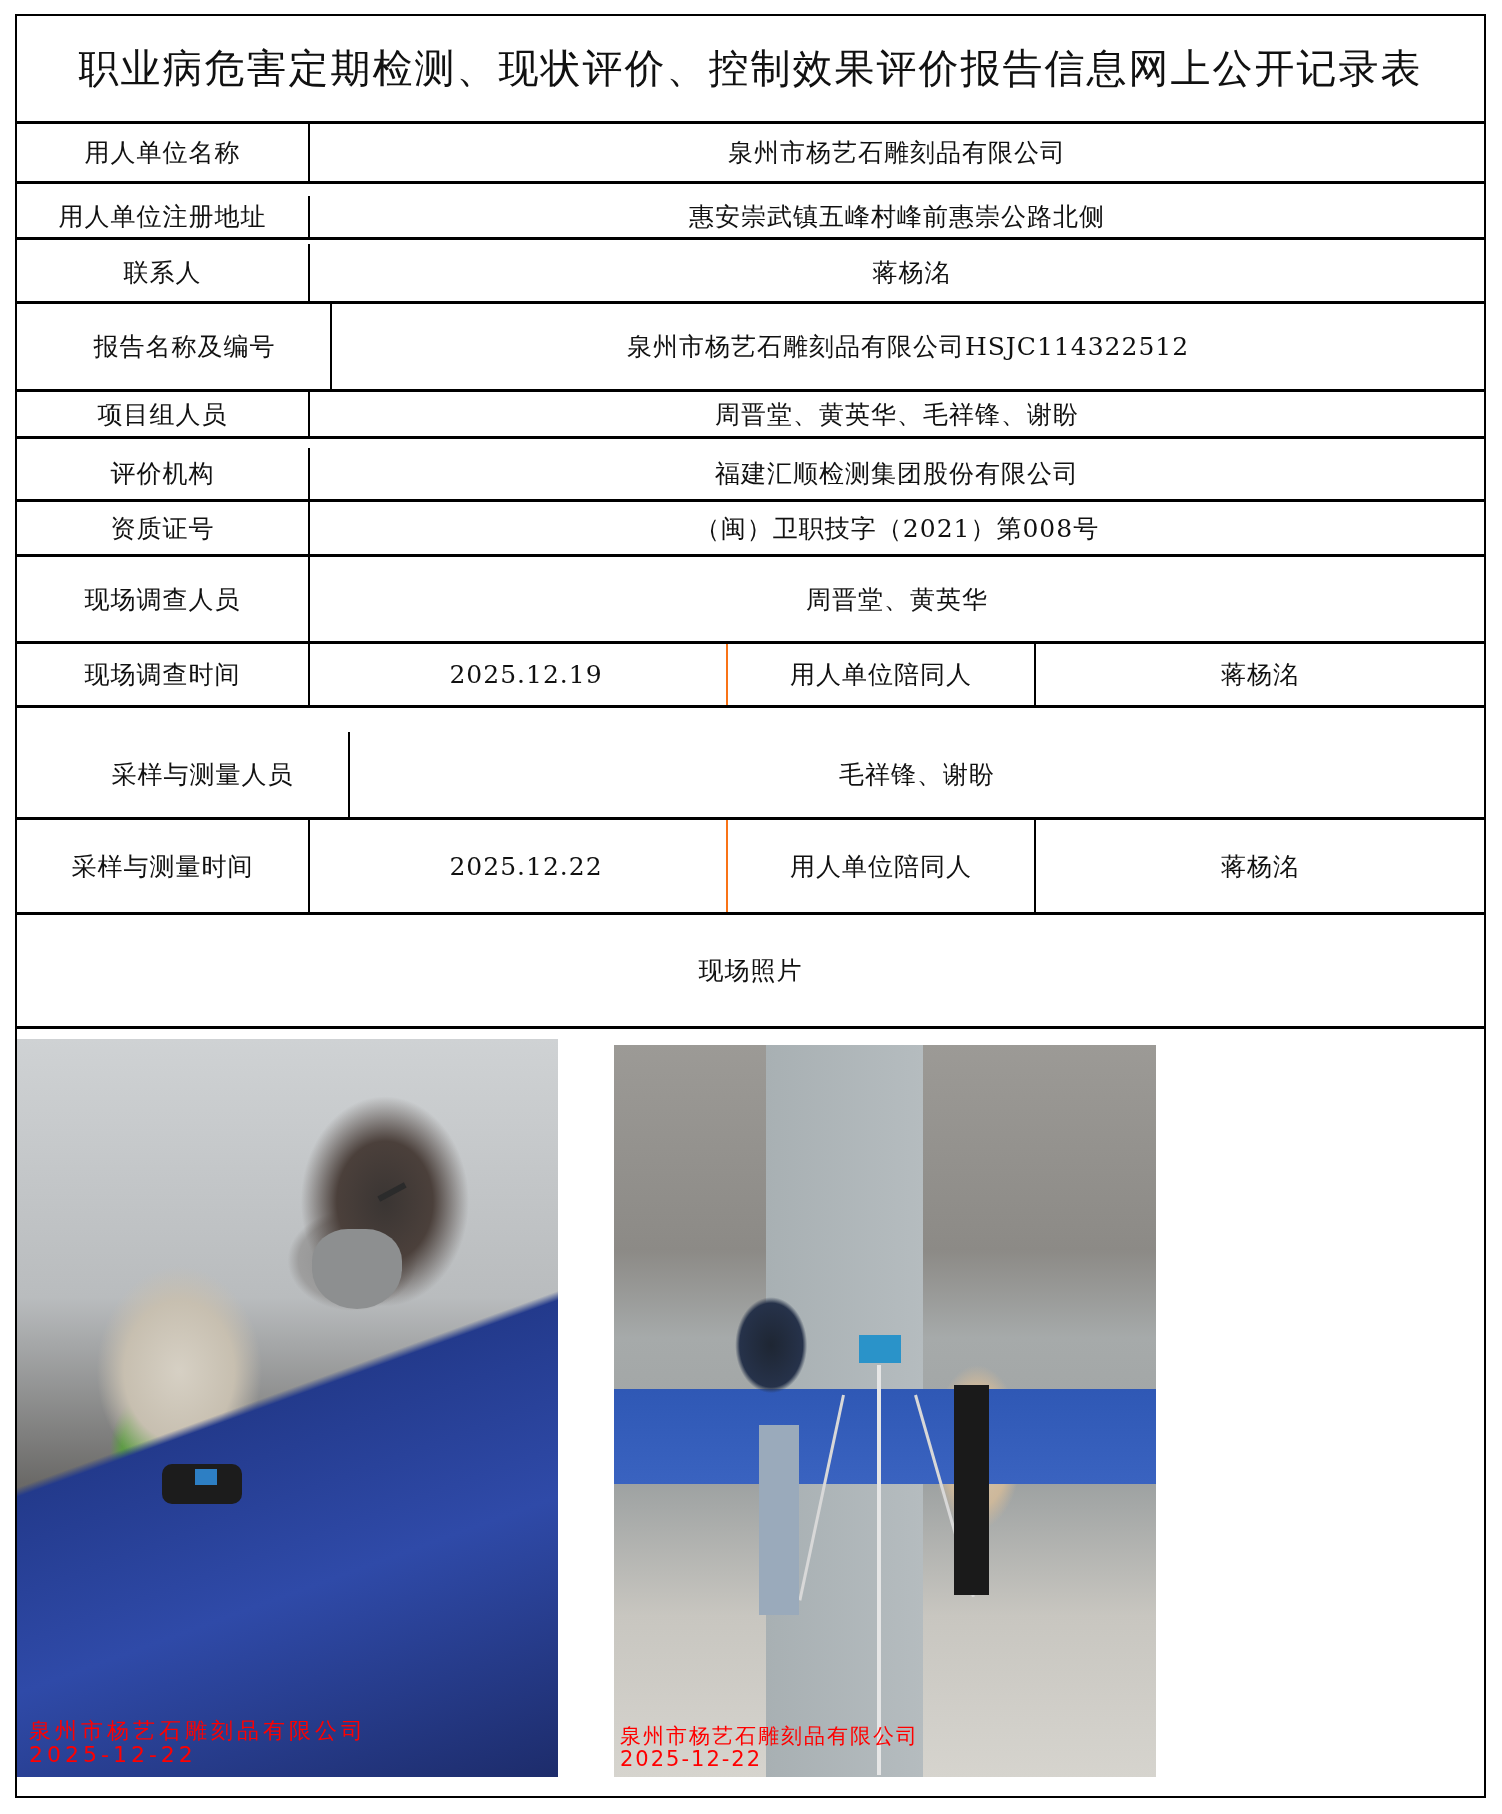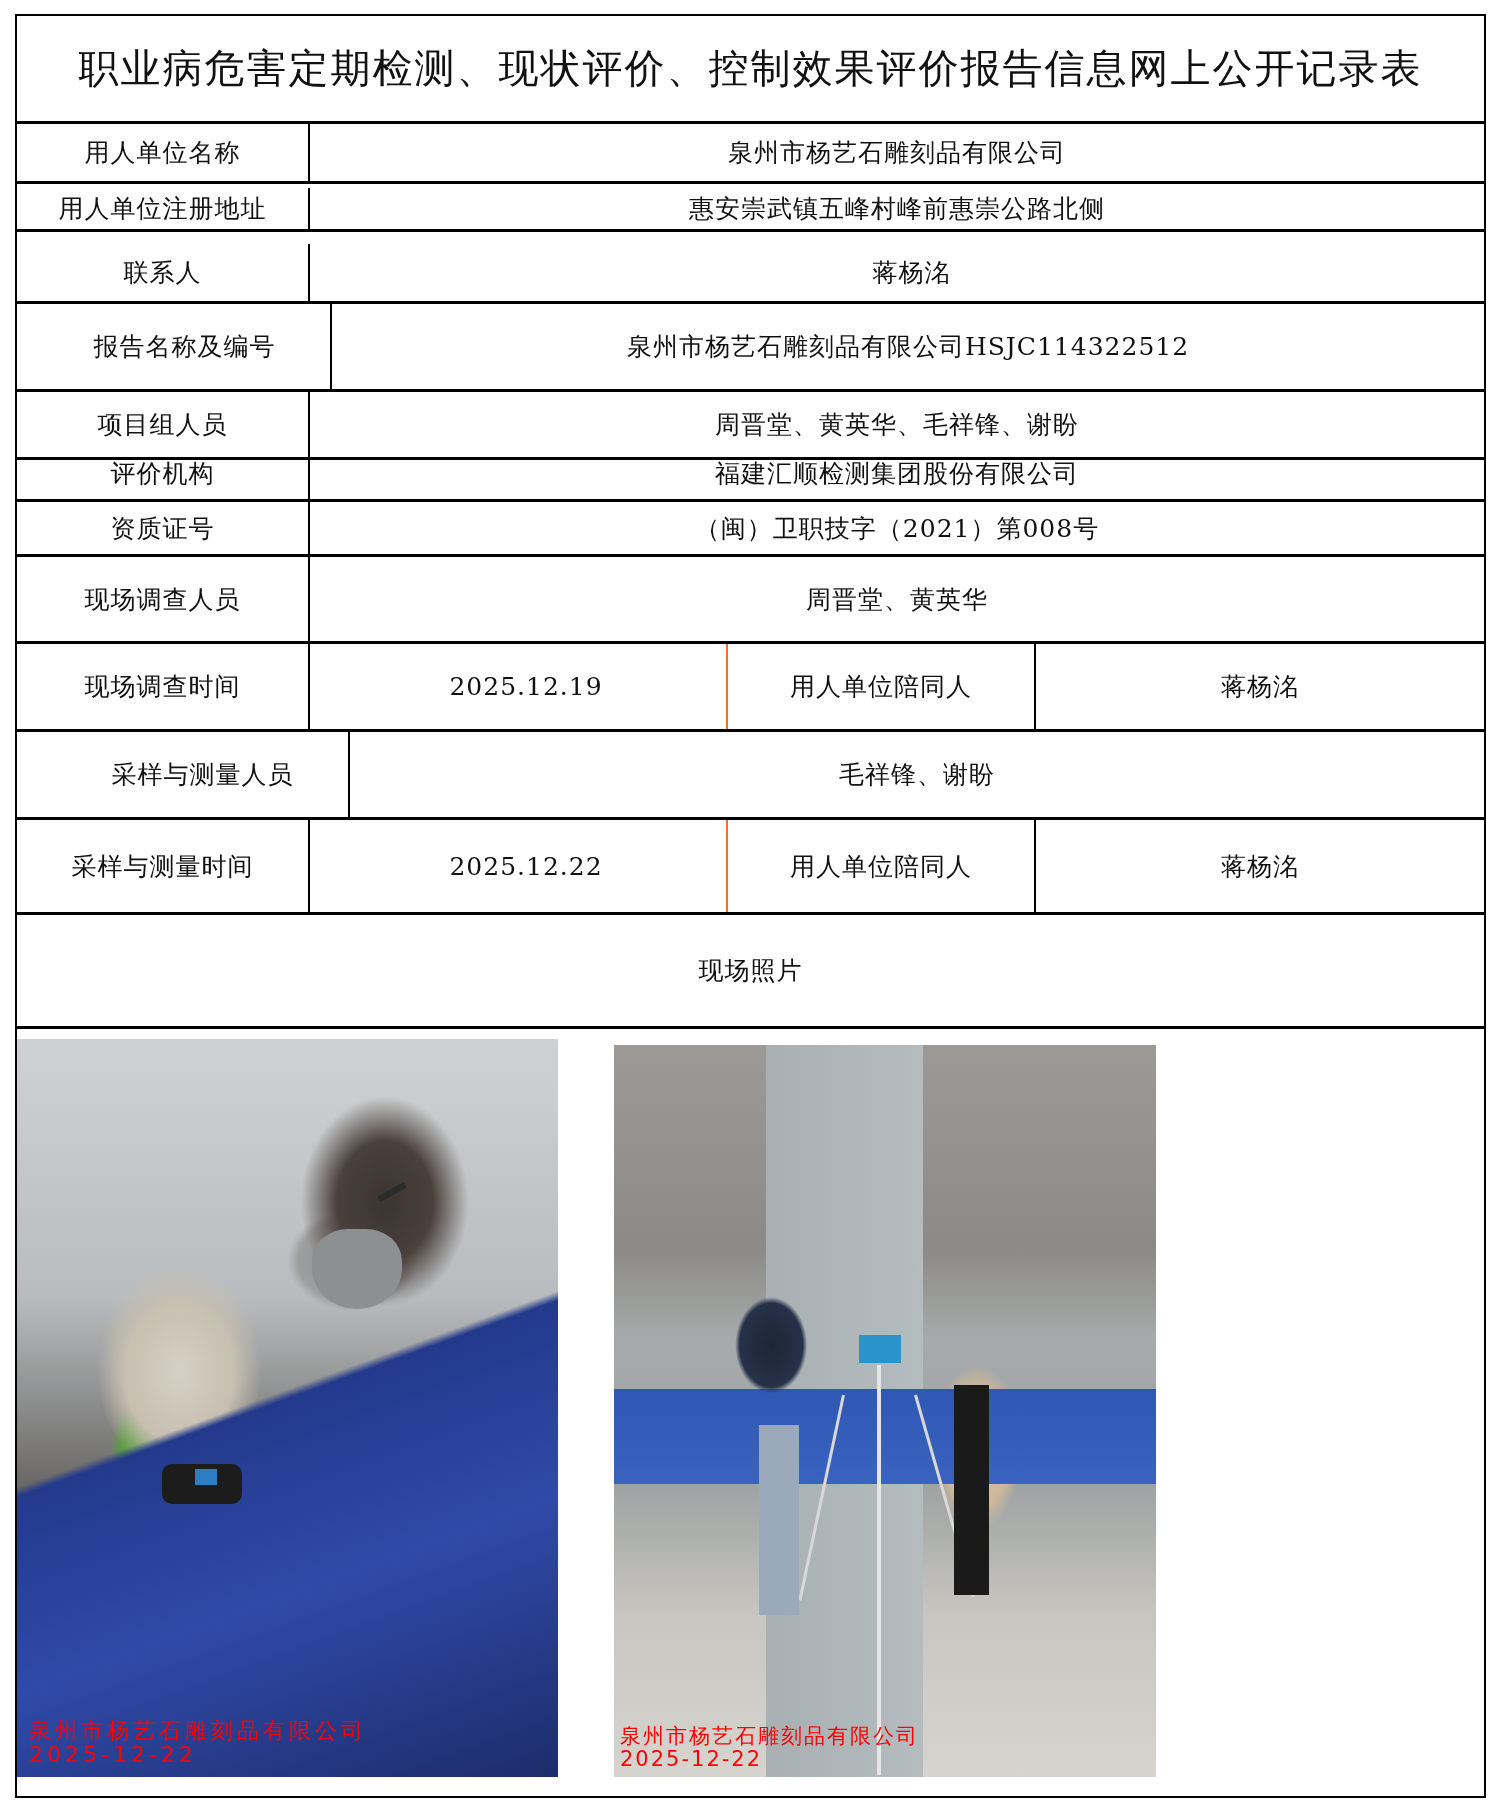--- a/index.html
+++ b/index.html
@@ -136,56 +136,56 @@
 
   <div class="row title-row" style="top:0;height:108px;">
     <div class="cell">职业病危害定期检测、现状评价、控制效果评价报告信息网上公开记录表</div>
   </div>
 
   <div class="row" style="top:108px;height:60px;">
     <div class="cell label">用人单位名称</div>
     <div class="cell value">泉州市杨艺石雕刻品有限公司</div>
   </div>
 
-  <div class="row" style="top:172px;height:44px;">
+  <div class="row" style="top:180px;height:44px;">
     <div class="cell label">用人单位注册地址</div>
     <div class="cell value">惠安崇武镇五峰村峰前惠崇公路北侧</div>
   </div>
 
   <div class="row" style="top:228px;height:60px;gap:29px;">
     <div class="cell label">联系人</div>
     <div class="cell value">蒋杨洺</div>
   </div>
 
   <div class="row" style="top:288px;height:88px;padding-left:22px;">
     <div class="cell label">报告名称及编号</div>
     <div class="cell value">泉州市杨艺石雕刻品有限公司HSJC114322512</div>
   </div>
 
-  <div class="row" style="top:376px;height:68px;">
+  <div class="row" style="top:376px;height:47px;">
     <div class="cell label">项目组人员</div>
     <div class="cell value">周晋堂、黄英华、毛祥锋、谢盼</div>
   </div>
 
   <div class="row" style="top:432px;height:54px;">
     <div class="cell label">评价机构</div>
     <div class="cell value">福建汇顺检测集团股份有限公司</div>
   </div>
 
   <div class="row" style="top:486px;height:55px;">
     <div class="cell label">资质证号</div>
     <div class="cell value">（闽）卫职技字（2021）第008号</div>
   </div>
 
   <div class="row" style="top:541px;height:87px;">
     <div class="cell label">现场调查人员</div>
     <div class="cell value">周晋堂、黄英华</div>
   </div>
 
-  <div class="row" style="top:628px;height:88px;">
+  <div class="row" style="top:628px;height:64px;">
     <div class="cell label">现场调查时间</div>
     <div class="cell date">2025.12.19</div>
     <div class="cell acc-label">用人单位陪同人</div>
     <div class="cell acc-value">蒋杨洺</div>
   </div>
 
   <div class="row" style="top:716px;height:88px;padding-left:40px;">
     <div class="cell label">采样与测量人员</div>
     <div class="cell value">毛祥锋、谢盼</div>
   </div>

